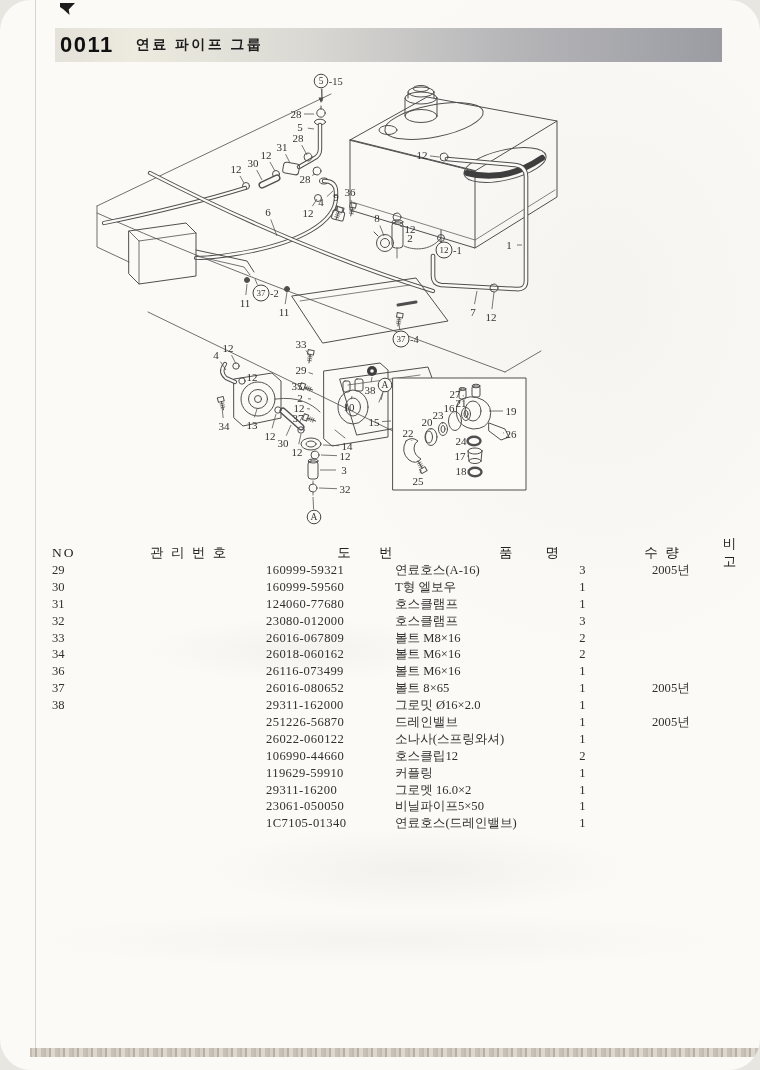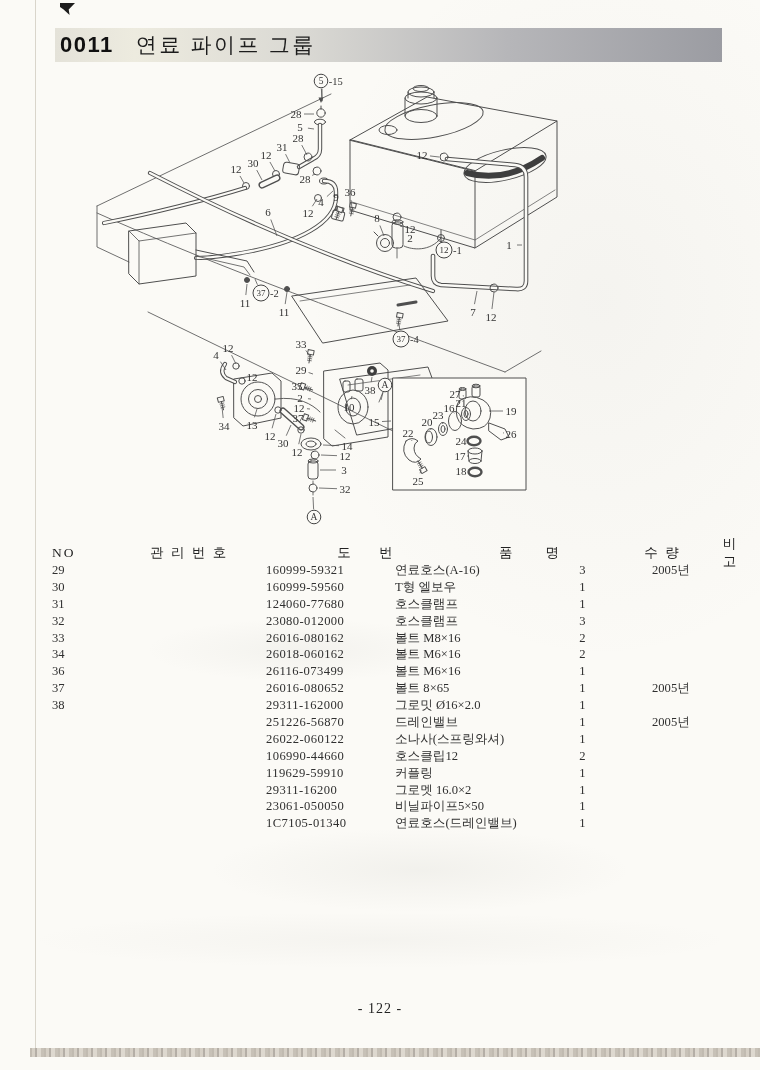--- a/index.html
+++ b/index.html
@@ -1,32 +1,32 @@
 <!DOCTYPE html>
 <html><head>
 <meta charset="utf-8">
 <style>
   html,body{margin:0;padding:0;background:#e8e6e0;}
   .page{position:relative;width:760px;height:1070px;margin:0 auto;background:#fbfaf6;
-        overflow:hidden;font-family:"Liberation Serif","DejaVu Serif",serif;color:#2e2e2e;}
+        overflow:hidden;font-family:"Liberation Serif","DejaVu Serif",serif;color:#2e2e2e;border-radius:31px;}
   .page::before{content:"";position:absolute;inset:0;pointer-events:none;
     background:
       radial-gradient(ellipse 300px 60px at 420px 870px, rgba(160,160,150,.10), transparent 70%),
       radial-gradient(ellipse 220px 45px at 300px 650px, rgba(150,150,140,.08), transparent 70%),
       radial-gradient(ellipse 420px 520px at 600px 300px, rgba(140,140,135,.06), transparent 70%),
       radial-gradient(ellipse 500px 40px at 380px 940px, rgba(160,158,150,.07), transparent 70%);}
   .page-edge-left{position:absolute;left:35px;top:0;width:1px;height:1048px;background:#d9d5cb;}
   .corner-mark{position:absolute;left:60px;top:3px;width:15px;height:12px;background:#1d1d1d;
     clip-path:polygon(0 0,100% 0,58% 55%,64% 100%,22% 52%,0 34%);}
   .header-bar{position:absolute;left:55px;top:28px;width:667px;height:34px;
     background:linear-gradient(90deg,#e4e2d9 0%,#edebdf 12%,#d9d8d3 38%,#b6b6b9 68%,#9b9ca2 100%);
     display:flex;align-items:center;}
   .header-code{font-family:"Liberation Sans","DejaVu Sans",sans-serif;font-weight:bold;
     font-size:22px;letter-spacing:1.5px;color:#101010;margin-left:5px;}
-  .header-title{font-size:21px;color:#1c1c1c;letter-spacing:2.5px;margin-left:22px;}
+  .header-title{font-size:14px;color:#1c1c1c;letter-spacing:2.5px;margin-left:22px;font-weight:bold;}
   svg.diagram{position:absolute;left:0;top:0;pointer-events:none;}
   .ptable{position:absolute;left:40px;top:535px;width:684px;}
   .thead,.trow{display:grid;grid-template-columns:90px 110px 150px 160px 65px 1fr;align-items:center;}
   .thead{height:24px;font-size:13.5px;letter-spacing:2px;color:#222;gap:20px;}
   .tbody{margin-top:3px;}
   .trow{height:16.9px;font-size:12.6px;color:#2f2f2f;}
   .c0{padding-left:12px;text-align:left;}
   .c1{text-align:left;}
   .c2{padding-left:6px;text-align:left;letter-spacing:0.4px;margin-left:20px;}
   .c3{padding-left:5px;text-align:left;}
@@ -408,21 +408,21 @@
           <div class="c0">32</div>
           <div class="c1"></div>
           <div class="c2">23080-012000</div>
           <div class="c3">호스클램프</div>
           <div class="c4">3</div>
           <div class="c5"></div>
         </div>
         <div class="trow">
           <div class="c0">33</div>
           <div class="c1"></div>
-          <div class="c2">26016-080162</div>
+          <div class="c2">26016-067809</div>
           <div class="c3">볼트 M8×16</div>
           <div class="c4">2</div>
           <div class="c5"></div>
         </div>
         <div class="trow">
           <div class="c0">34</div>
           <div class="c1"></div>
           <div class="c2">26018-060162</div>
           <div class="c3">볼트 M6×16</div>
           <div class="c4">2</div>
@@ -504,15 +504,14 @@
           <div class="c0"></div>
           <div class="c1"></div>
           <div class="c2">1C7105-01340</div>
           <div class="c3">연료호스(드레인밸브)</div>
           <div class="c4">1</div>
           <div class="c5"></div>
         </div>
       </div>
   </div>
 
-  <div class="page-number">- 122 -</div>
   <div class="scan-strip"></div>
 </div>
 
 </body></html>

